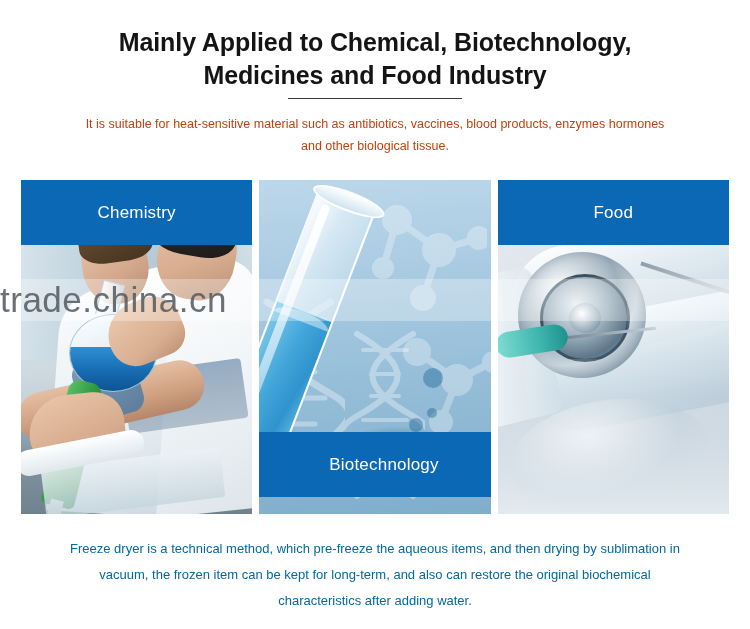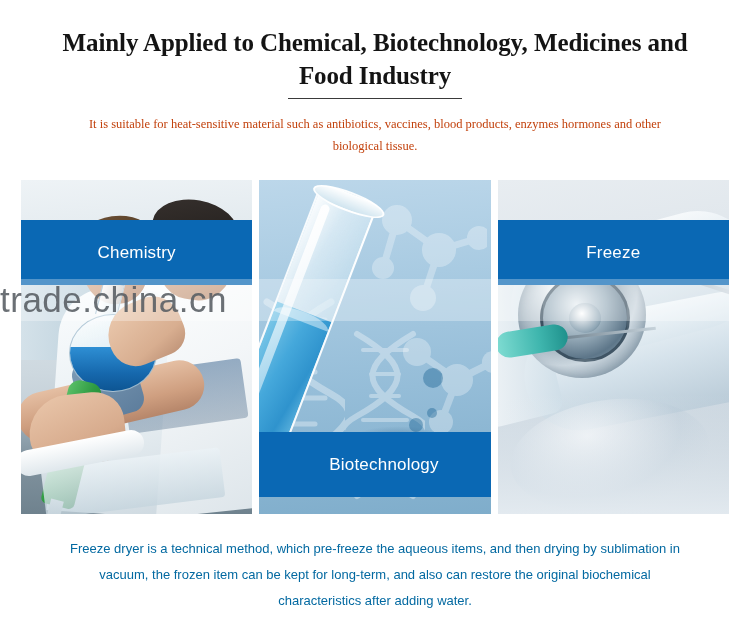--- a/index.html
+++ b/index.html
@@ -13,21 +13,20 @@
     font-family: "Liberation Sans", sans-serif;
     color: #1a1a1a;
     overflow: hidden;
     position: relative;
   }
 
   
   .header {
     padding-top: 26px;
     text-align: center;
-    font-family: Liberation Serif, serif;
   }
   .title {
     font-size: 25px;
     font-weight: bold;
     line-height: 33px;
     color: #141414;
     letter-spacing: -0.1px;
     padding: 0 62px;
   }
   .title-rule {
@@ -69,21 +68,21 @@
     height: 65px;
     background: #0a68b4;
     color: #ffffff;
     font-size: 17px;
     display: flex;
     align-items: center;
     justify-content: center;
     z-index: 6;
     letter-spacing: 0.2px;
   }
-  .panel-label.top { top: 0; margin-top: 40px; }
+  .panel-label.top { top: 0; }
   .panel-label.bottom { bottom: 17px; padding-left: 9px; }
 
   
   .art-lab {
     position: absolute;
     inset: 0;
     background:
       linear-gradient(175deg, #eef3f6 0%, #dfe7ec 26%, #cdd8df 55%, #b9c6cf 78%, #9fb0bb 100%);
   }
   .lab-bg-shelf {
@@ -587,21 +586,21 @@
         <div class="drug-cap-inner">
           <div class="drug-cap-core"></div>
         </div>
       </div>
       <div class="drug-needle"></div>
       <div class="drug-teal"></div>
       <div class="drug-reflection"></div>
       <div class="drug-haze"></div>
     </div>
     <div class="panel-label top">
-      <span>Freeze</span>
+      <span>Food</span>
     </div>
   </div>
 
 </div>
 
 <div class="watermark-band"></div>
 <div class="watermark">
   <span>trade.china.cn</span>
 </div>
 

